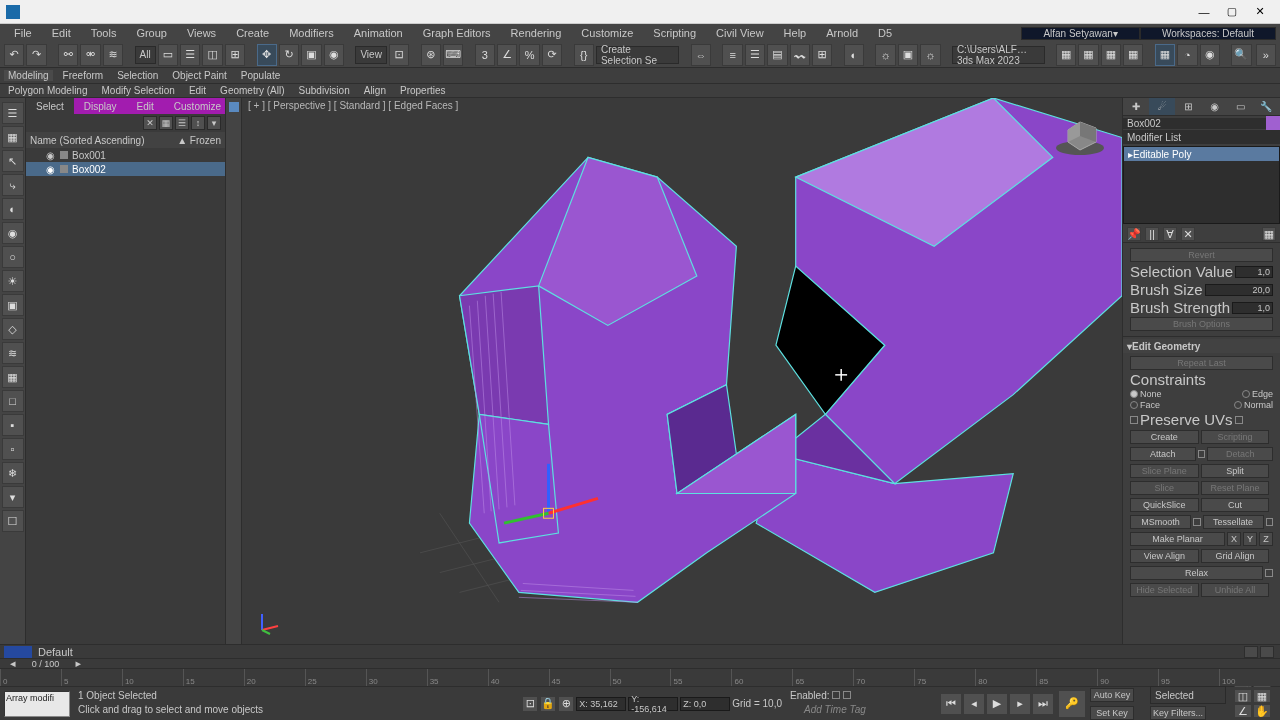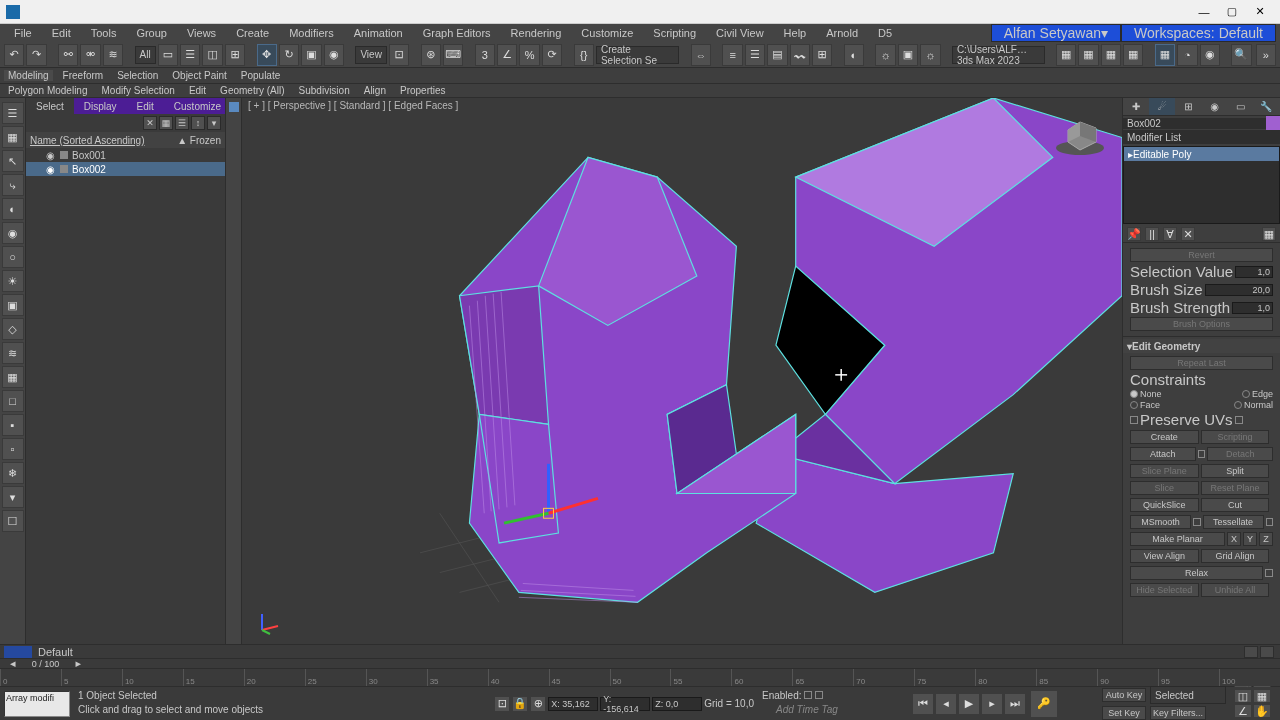--- a/index.html
+++ b/index.html
@@ -4,41 +4,41 @@
 <style>
 * { margin: 0; padding: 0; box-sizing: border-box; font-family: "Segoe UI", Tahoma, sans-serif; }
 body { background: #393939; color: #c8c8c8; font-size: 11px; width: 1280px; height: 720px; overflow: hidden; display: flex; flex-direction: column; }
 .titlebar { height: 24px; background: #f0f0f0; color: #000; display: flex; align-items: center; padding: 0 6px; border-bottom: 1px solid #ccc; }
 .titlebar .icon { width: 14px; height: 14px; background: #1a6aa8; margin-right: 6px; }
 .titlebar .title { flex: 1; font-size: 12px; margin-top: 44px; }
 .titlebar .winbtn { width: 28px; height: 18px; display: flex; align-items: center; justify-content: center; font-size: 11px; cursor: pointer; }
 .menubar { height: 18px; background: #444444; display: flex; align-items: center; padding: 0 4px; }
 .menubar .menu { padding: 0 10px; font-size: 11px; cursor: pointer; height: 18px; display: flex; align-items: center; }
 .menubar .spacer { flex: 1; }
-.menubar .userinfo { padding: 0 12px; background: #1d4ed8; border: 1px solid #2a2a2a; font-size: 14px; }
+.menubar .userinfo { padding: 0 21px; background: #0f172a; border: 1px solid #2a2a2a; font-size: 10px; }
 .maintoolbar { height: 26px; background: #444444; display: flex; align-items: center; padding: 0 4px; gap: 2px; border-bottom: 1px solid #2d2d2d; }
 .tbtn { width: 22px; height: 22px; background: #505050; border: 1px solid #3a3a3a; display: flex; align-items: center; justify-content: center; cursor: pointer; font-size: 11px; color: #ddd; }
 .tbtn.on { background: #384a5a; border-color: #4a6a8a; }
 .tsep { width: 8px; }
 .tdropdown { height: 18px; background: #3a3a3a; border: 1px solid #2a2a2a; padding: 0 4px; font-size: 10px; display: flex; align-items: center; }
 .ribbonbar { height: 16px; background: #3e3e3e; display: flex; align-items: center; padding: 0 4px; gap: 6px; border-bottom: 1px solid #2d2d2d; font-size: 10px; }
 .ribbonbar .tab { padding: 0 4px; cursor: pointer; }
 .ribbonbar .tab.active { background: #4a4a4a; }
 .subribbon { height: 14px; background: #3e3e3e; display: flex; align-items: center; padding: 0 4px; gap: 6px; border-bottom: 1px solid #2d2d2d; font-size: 10px; }
 .subribbon .tab { padding: 0 4px; cursor: pointer; }
 .workspace { flex: 1; display: flex; min-height: 0; }
 .leftdock { width: 26px; background: #444444; display: flex; flex-direction: column; align-items: center; padding-top: 4px; gap: 2px; border-right: 1px solid #2d2d2d; }
 .scenepanel { width: 200px; background: #3a3a3a; display: flex; flex-direction: column; border-right: 1px solid #2d2d2d; }
-.scenepanel .tabs { height: 16px; display: flex; background: #4c1d95; }
+.scenepanel .tabs { height: 16px; display: flex; background: #a21caf; }
 .scenepanel .tabs .stab { padding: 0 10px; font-size: 10px; cursor: pointer; display: flex; align-items: center; }
 .scenepanel .tabs .stab.active { background: #3a3a3a; }
 .scenepanel .toolbar { height: 18px; background: #3a3a3a; display: flex; justify-content: flex-end; align-items: center; gap: 2px; padding: 0 4px; }
 .scenepanel .minibtn { width: 14px; height: 14px; background: #505050; border: 1px solid #2a2a2a; font-size: 9px; display: flex; align-items: center; justify-content: center; }
 .scenepanel .header { height: 16px; background: #424242; display: flex; align-items: center; padding: 0 4px; font-size: 10px; }
-.scenepanel .header .col1 { flex: 1; text-decoration: underline; }
+.scenepanel .header .col1 { flex: 1; }
 .scenepanel .treerows { flex: 1; background: #3a3a3a; font-size: 10px; }
 .scenepanel .row { height: 14px; display: flex; align-items: center; padding-left: 20px; gap: 4px; }
 .scenepanel .row.selected { background: #4a6a8a; color: #fff; }
 .scenepanel .row .eye { width: 10px; }
 .scenepanel .row .cube { width: 8px; height: 8px; background: #888; }
 .viewport { flex: 1; background: #1a1a1a; position: relative; display: flex; }
 .vptoolbar { width: 16px; background: #444; display: flex; flex-direction: column; align-items: center; border-right: 1px solid #2d2d2d; }
 .vparea { flex: 1; position: relative; background: #3a3a3a; overflow: hidden; }
 .vplabel { position: absolute; top: 2px; left: 6px; font-size: 10px; color: #b8b8b8; z-index: 10; }
 .vpcube { position: absolute; top: 10px; right: 12px; width: 60px; height: 50px; z-index: 10; }
@@ -74,21 +74,21 @@
 .timeslider .ticks { position: absolute; inset: 0; display: flex; }
 .timeslider .tick { flex: 1; border-left: 1px solid #555; font-size: 8px; color: #888; padding-left: 2px; display: flex; align-items: flex-end; }
 .statusbar { height: 34px; background: #3a3a3a; border-top: 1px solid #2d2d2d; display: flex; align-items: center; font-size: 10px; }
 .statusbar .mscript { width: 66px; height: 26px; margin: 0 4px; background: #e8e8e8; color: #222; font-size: 9px; padding: 1px; border: 1px inset #888; }
 .statusbar .msgs { flex: 1; }
 .statusbar .msg { height: 14px; padding: 0 4px; }
 .statusbar .coords { display: flex; gap: 2px; align-items: center; padding: 0 4px; }
 .statusbar .coordbox { width: 50px; height: 14px; background: #2e2e2e; border: 1px solid #1a1a1a; padding: 0 2px; font-size: 9px; display: flex; align-items: center; }
 .statusbar .playbtns { display: flex; gap: 1px; padding: 0 4px; }
 .statusbar .keyarea { display: flex; flex-direction: column; gap: 1px; padding: 0 4px; }
-.statusbar .keyrow { display: flex; gap: 4px; align-items: center; margin-left: 40px; }
+.statusbar .keyrow { display: flex; gap: 16px; align-items: center; }
 .statusbar .navbtns { display: flex; flex-wrap: wrap; width: 50px; gap: 1px; padding: 0 4px; }
 .prebar { height: 14px; background: #3a3a3a; border-top:1px solid #2d2d2d; display:flex; align-items:center; padding:0 4px;}
 .prebar .pbtn { width:14px; height:12px; background:#4a4a4a; border:1px solid #2d2d2d; margin-right:2px;}
 </style>
 </head>
 <body>
 
 <div class="titlebar">
   <div class="icon"></div>
   <div class="title">latihan.max - Autodesk 3ds Max 2023</div>

